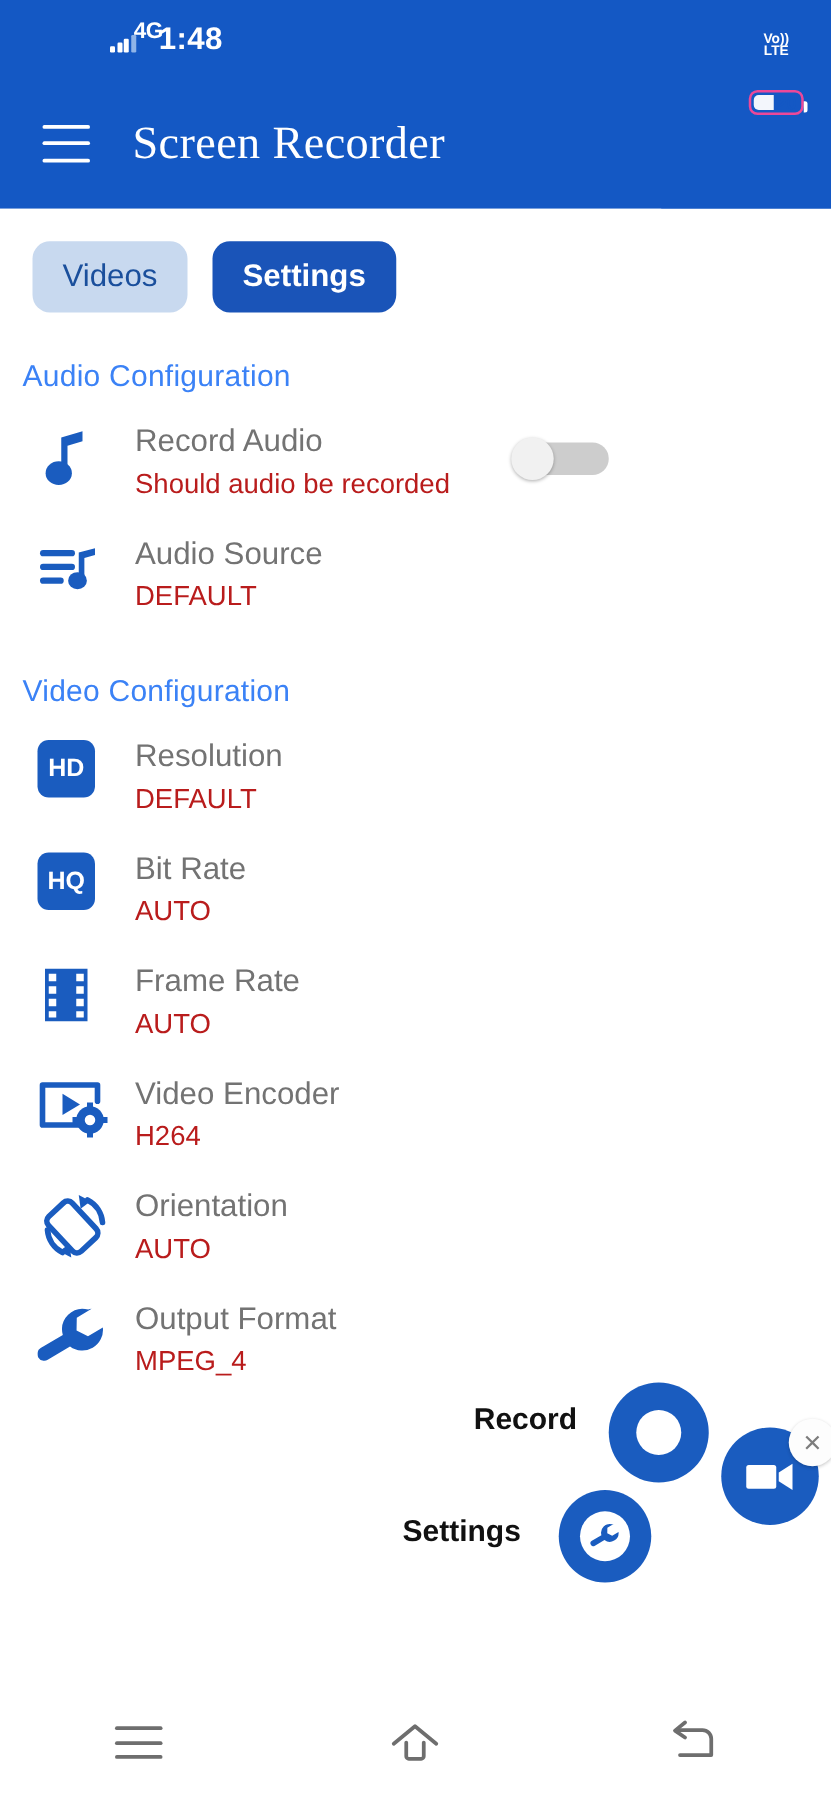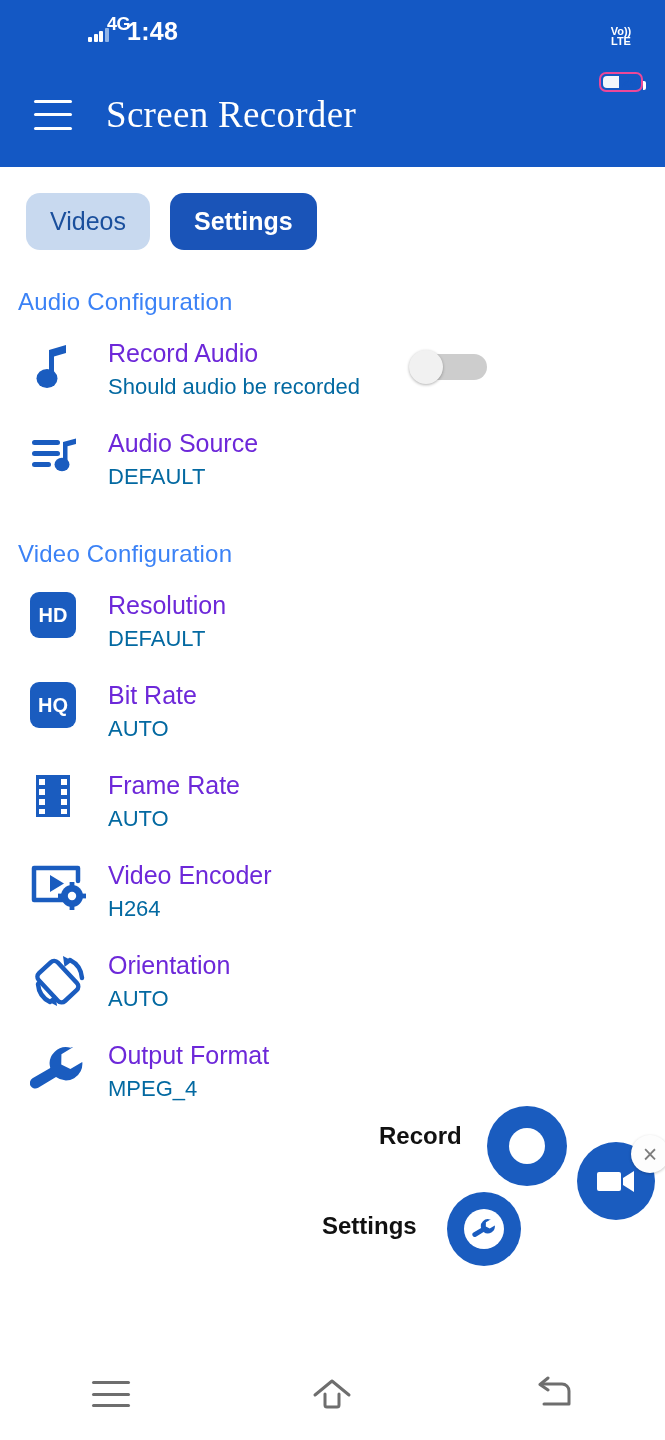--- a/index.html
+++ b/index.html
@@ -77,22 +77,22 @@
   .tab.active { background: #1a54b8; color: #ffffff; }
 
   .section-title {
     color: #3b82f6; font-size: 24px; font-weight: 400;
     padding: 38px 0 6px 18px; letter-spacing: .2px;
   }
 
   .row { display: flex; align-items: flex-start; padding: 14px 0 10px 30px; }
   .row-icon { width: 78px; min-width: 78px; display: flex; align-items: center; justify-content: flex-start; padding-top: 4px; }
   .row-text { flex: 1; padding-top: 2px; }
-  .row-title { font-size: 25px; color: #6d28d9; line-height: 30px; }
-  .row-sub { font-size: 22px; color: #0369a1; line-height: 30px; margin-top: 4px; }
+  .row-title { font-size: 25px; color: #737373; line-height: 30px; }
+  .row-sub { font-size: 22px; color: #b91c1c; line-height: 30px; margin-top: 4px; }
 
   
   .toggle { width: 78px; height: 34px; position: relative; margin: 14px 42px 0 0; cursor: pointer; }
   .toggle .track { position: absolute; right: 0; top: 4px; width: 62px; height: 26px; background: #cdcdcd; border-radius: 13px; }
   .toggle .thumb { position: absolute; left: 0; top: 0; width: 34px; height: 34px; border-radius: 50%; background: #f1f1f1; box-shadow: 0 1px 3px rgba(0,0,0,.3); }
 
   
   .badge-sq {
     width: 46px; height: 46px; background: #1a5cbf; border-radius: 9px;
     display: flex; align-items: center; justify-content: center;

